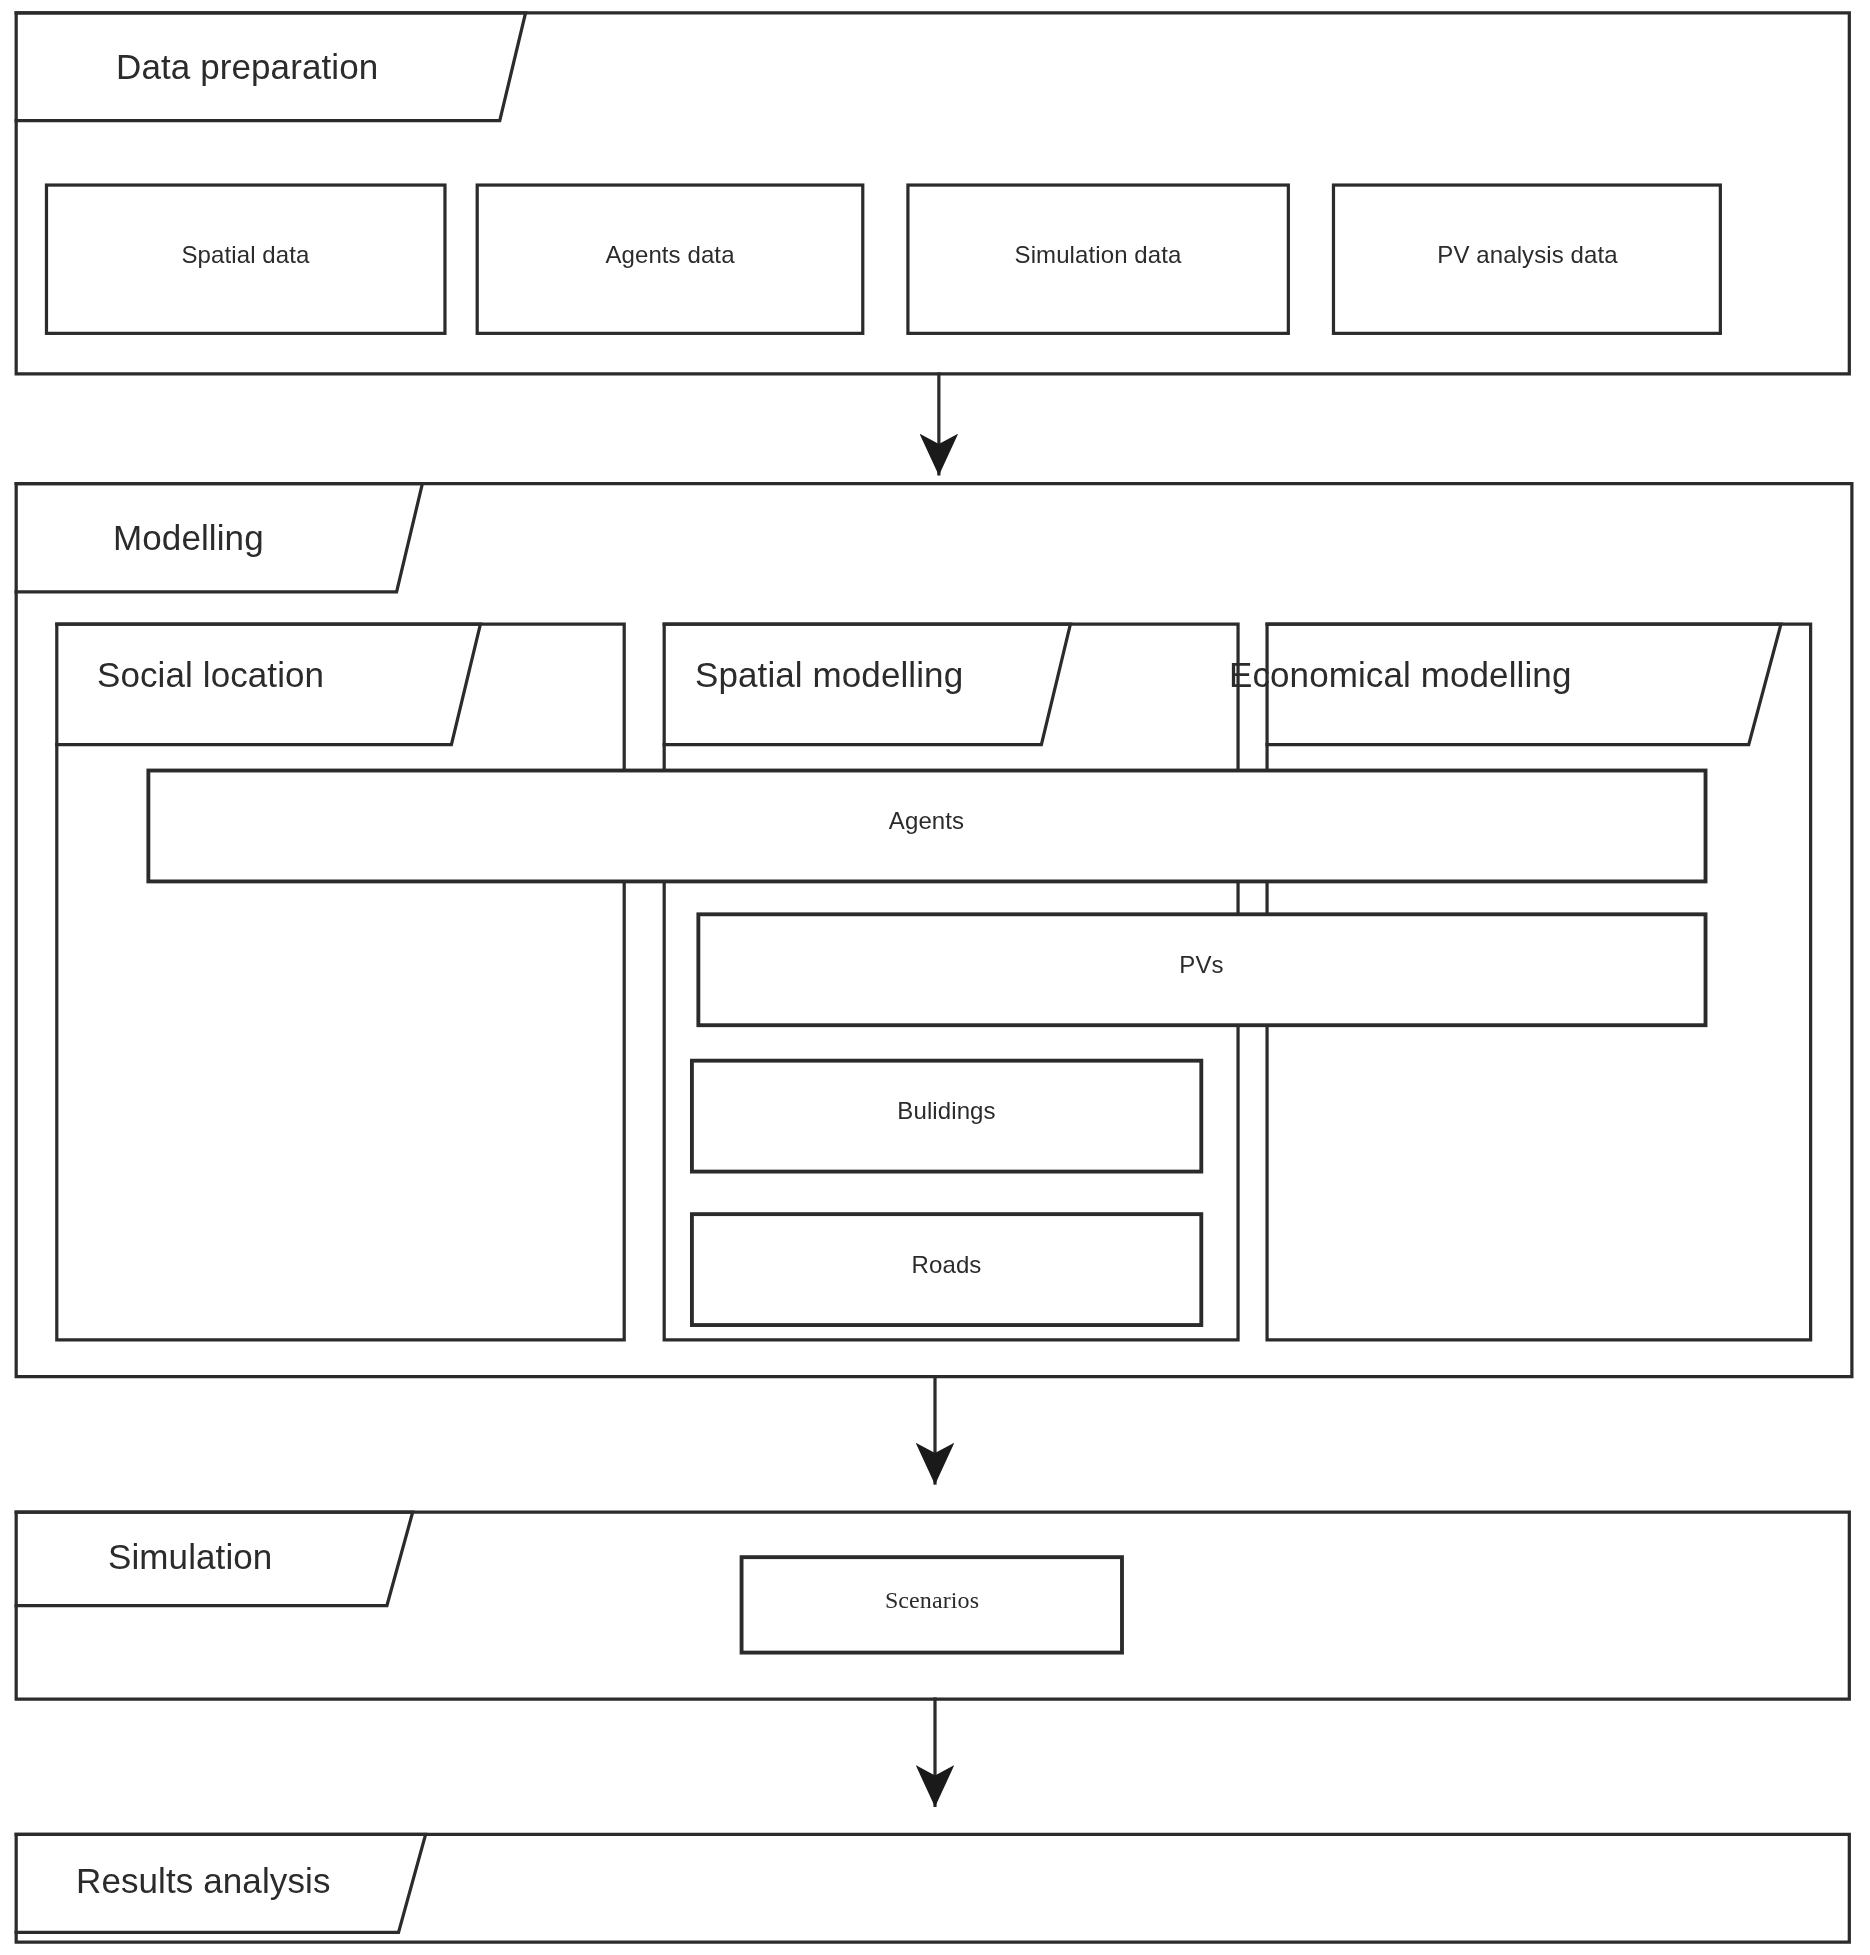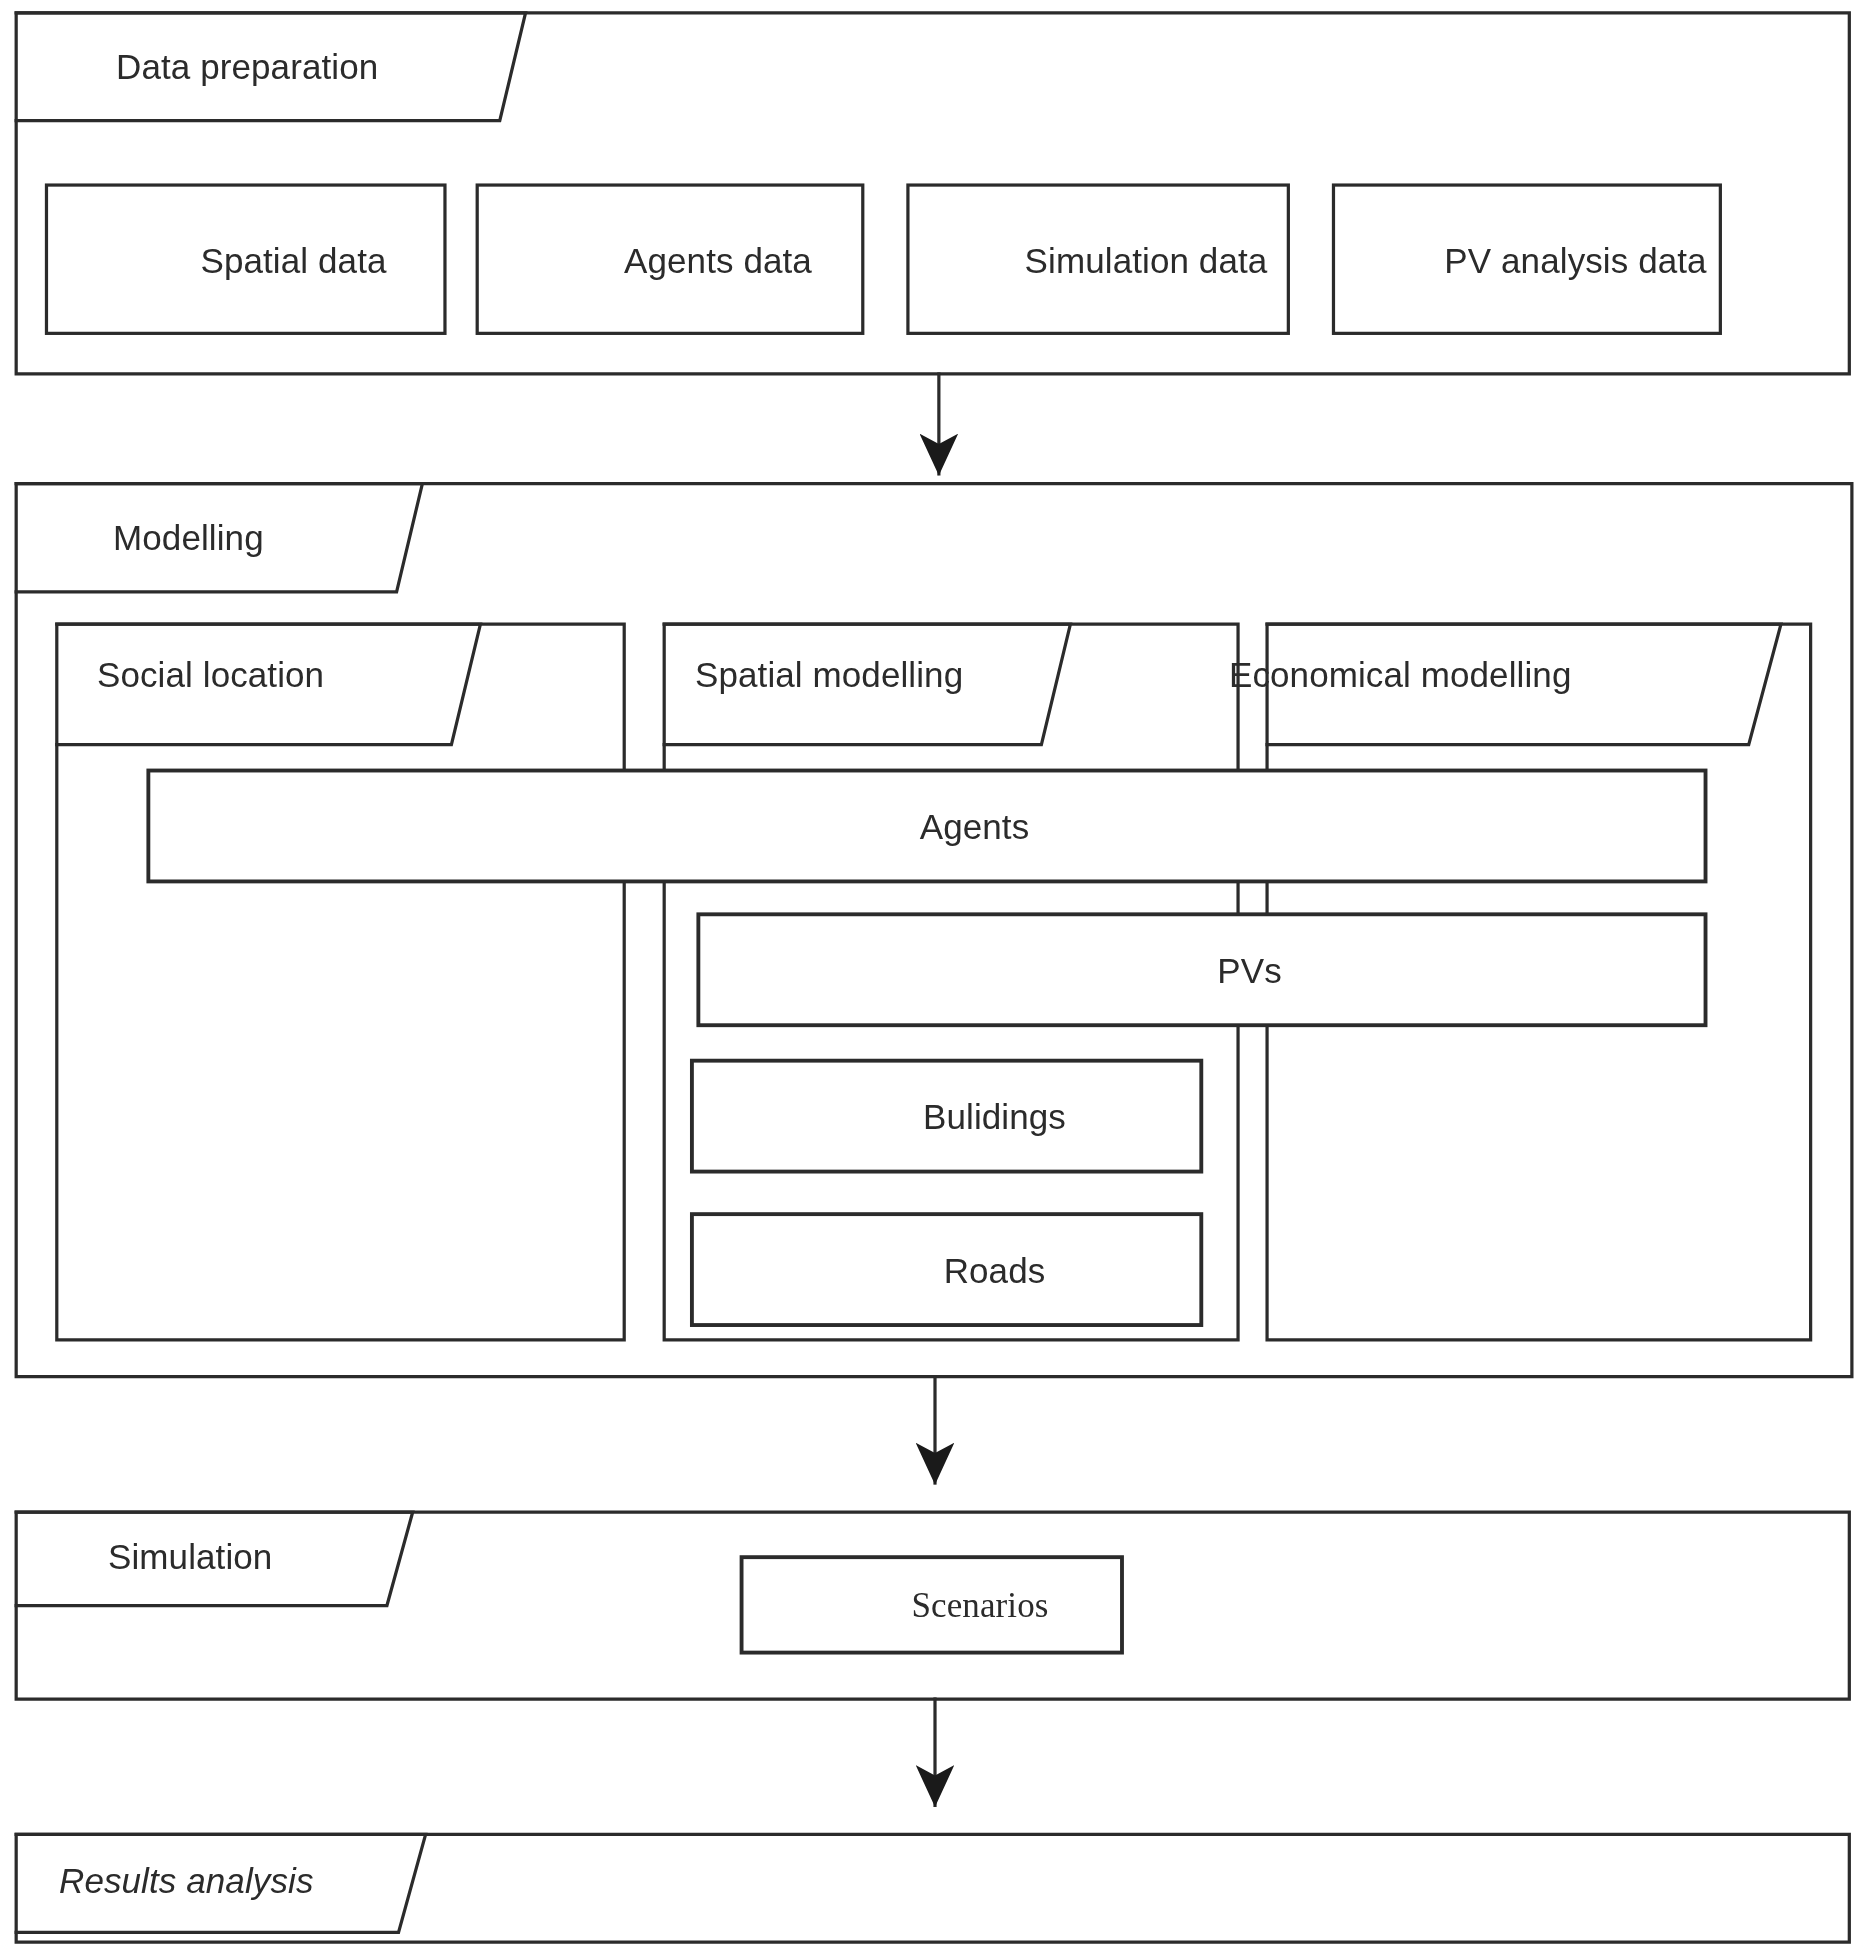--- a/index.html
+++ b/index.html
@@ -31,22 +31,21 @@
     white-space: nowrap;
     letter-spacing: 0.1px;
   }
   .lbl-center {
     text-align: center;
   }
   .tab-label {
     font-size: 35px;
   }
   .box-label {
-    font-size: 35px;
-    margin-left: 48px;
+    font-size: 24px;
   }
 </style>
 </head>
 <body>
 
 <div id="canvas">
 
   <svg class="svg-layer" viewBox="0 0 2900 3032" xmlns="http://www.w3.org/2000/svg">
     <defs>
       <marker id="arrowhead" markerWidth="14" markerHeight="12" refX="12.5" refY="6" orient="auto" markerUnits="strokeWidth">
@@ -112,16 +111,16 @@
   <div class="lbl tab-label" style="left:1229px; top:656px;">Economical modelling</div>
 
   <div class="lbl box-label lbl-center" style="left:148px; top:808px; width:1557px;">Agents</div>
   <div class="lbl box-label lbl-center" style="left:698px; top:952px; width:1007px;">PVs</div>
   <div class="lbl box-label lbl-center" style="left:692px; top:1098px; width:509px;">Bulidings</div>
   <div class="lbl box-label lbl-center" style="left:692px; top:1252px; width:509px;">Roads</div>
 
   <div class="lbl tab-label" style="left:108px; top:1538px;">Simulation</div>
   <div class="lbl box-label lbl-center" style="left:742px; top:1587px; width:380px;font-family:Liberation Serif, serif;">Scenarios</div>
 
-  <div class="lbl tab-label" style="left:59px; top:1862px;font-style:italic;">Results analysis</div>
+  <div class="lbl tab-label" style="left:76px; top:1862px;">Results analysis</div>
 
 </div>
 
 
 </body></html>

